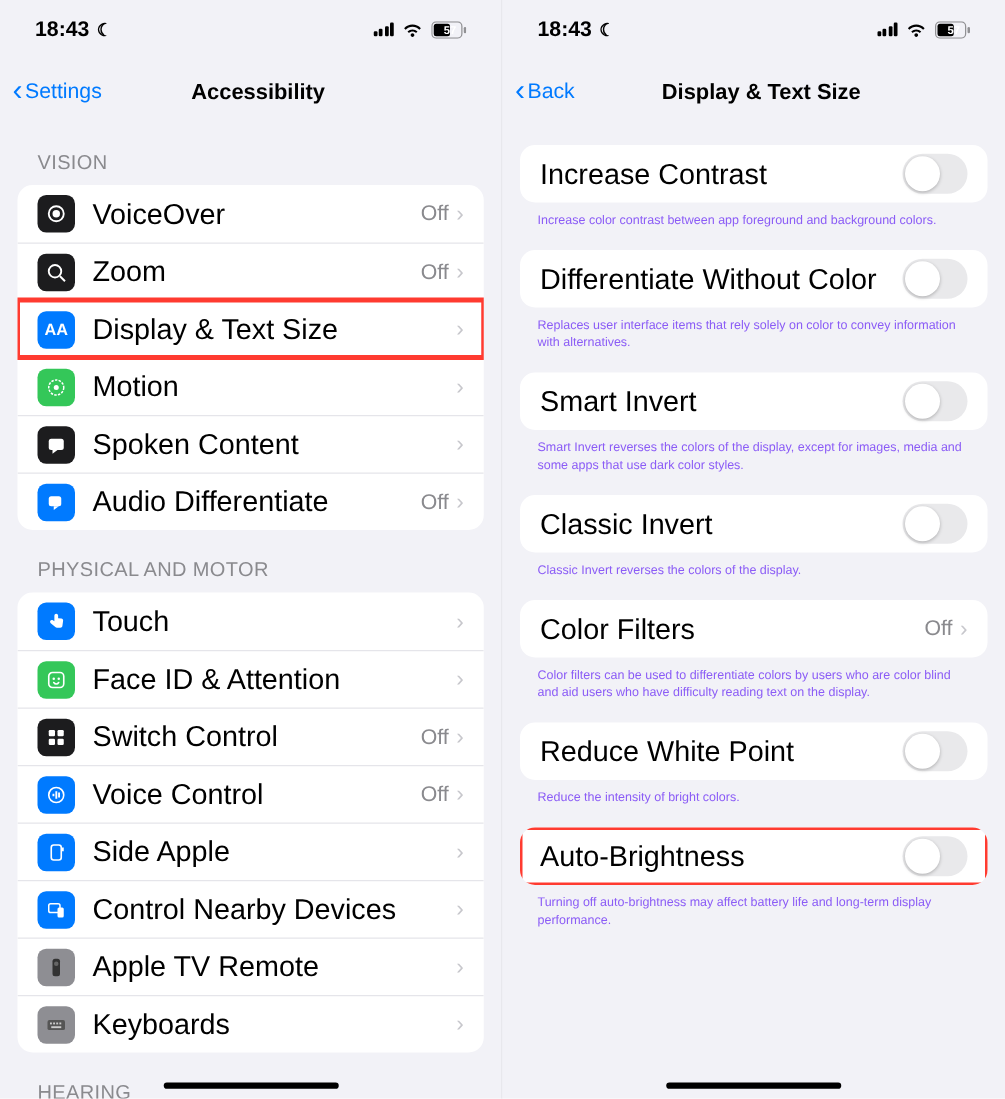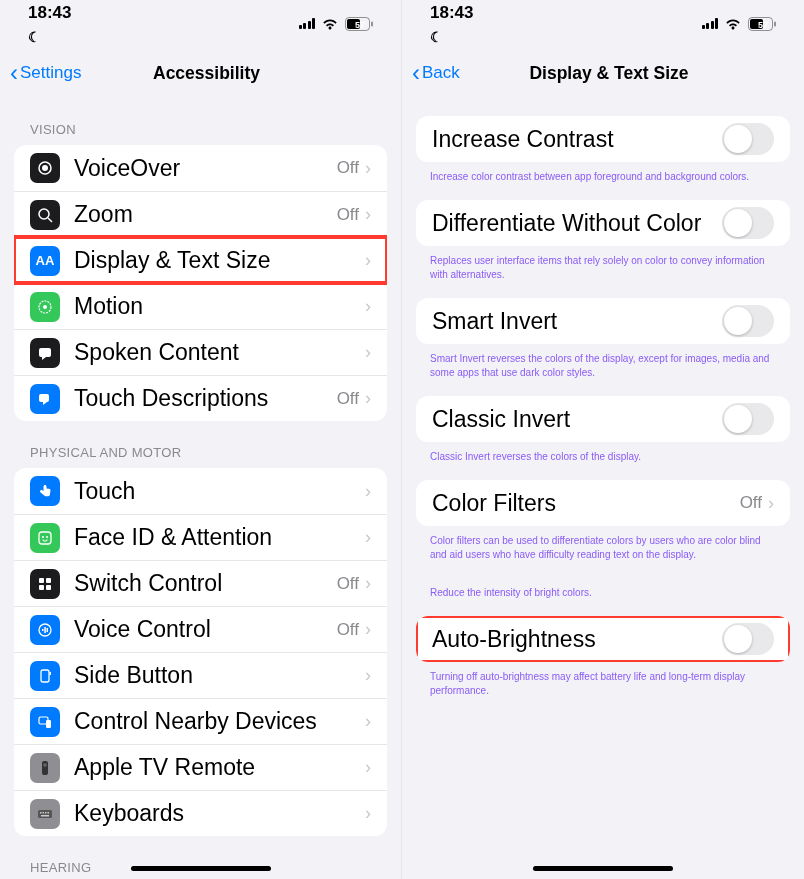--- a/index.html
+++ b/index.html
@@ -23,21 +23,21 @@
   
   .status-bar {
     height: 48px;
     display: flex;
     align-items: center;
     justify-content: space-between;
     padding: 0 28px;
     font-weight: 600;
     font-size: 17px;
   }
-  .status-left { display: flex; align-items: flex-start; gap: 6px; flex-direction: column; }
+  .status-left { display: flex; align-items: center; gap: 6px; }
   .status-right { display: flex; gap: 6px; }
   .moon-icon { font-size: 14px; }
   .signal-bars { display: flex; align-items: flex-end; gap: 1.5px; height: 12px; }
   .signal-bars span { width: 3px; background: #000; border-radius: 1px; }
   .signal-bars span:nth-child(1){height:4px;} .signal-bars span:nth-child(2){height:6px;}
   .signal-bars span:nth-child(3){height:8px;} .signal-bars span:nth-child(4){height:11px;}
   .wifi-icon, .battery-icon { display:inline-flex; }
   
   .nav-bar {
     display: flex;
@@ -52,21 +52,21 @@
     gap: 2px;
   }
   .nav-back .chev { font-size: 24px; line-height: 1; }
   .nav-title {
     position: absolute; left: 12px; right: 0;
     text-align: center; font-weight: 600; font-size: 17.5px;
     pointer-events: none;
   }
   
   .section-header {
-    color: #8a8a8e; font-size: 13px;
+    color: #8a8a8e; font-size: 16px;
     padding: 24px 30px 8px 30px;
     text-transform: uppercase;
     letter-spacing: 0.3px;
   }
   .section-footer {
     color: #8b5cf6; font-size: 10px;
     padding: 8px 30px 8px 30px;
     line-height: 1.4;
   }
   
@@ -212,21 +212,21 @@
         <div class="label">Spoken Content</div>
         <div class="chevron">›</div>
       </div>
       <div class="row">
         <div class="app-icon bg-blue">
             <svg width="18" height="18" viewBox="0 0 18 18">
               <rect x="3" y="4" width="10" height="8" rx="2" fill="#fff"></rect>
               <path d="M7 12 L7 15 L11 12" fill="#fff"></path>
             </svg>
           </div>
-        <div class="label">Touch Descriptions</div>
+        <div class="label">Audio Differentiate</div>
         <div class="value">Off</div>
         <div class="chevron">›</div>
       </div>
     </div>
 
     <div class="section-header">PHYSICAL AND MOTOR</div>
     <div class="group">
       <div class="row">
         <div class="app-icon bg-blue">
             <svg width="18" height="18" viewBox="0 0 18 18">
@@ -274,21 +274,21 @@
         <div class="value">Off</div>
         <div class="chevron">›</div>
       </div>
       <div class="row">
         <div class="app-icon bg-blue">
             <svg width="18" height="18" viewBox="0 0 18 18">
               <rect x="5" y="3" width="8" height="12" rx="2" fill="none" stroke="#fff" stroke-width="1.3"></rect>
               <rect x="13.5" y="5" width="1.5" height="3" fill="#fff"></rect>
             </svg>
           </div>
-        <div class="label">Side Button</div>
+        <div class="label">Side Apple</div>
         <div class="chevron">›</div>
       </div>
       <div class="row">
         <div class="app-icon bg-blue">
             <svg width="18" height="18" viewBox="0 0 18 18">
               <rect x="3" y="4" width="9" height="7" rx="1.5" fill="none" stroke="#fff" stroke-width="1.2"></rect>
               <rect x="10" y="7" width="5" height="8" rx="1.2" fill="#fff"></rect>
             </svg>
           </div>
         <div class="label">Control Nearby Devices</div>
@@ -398,20 +398,26 @@
 
     <div class="group">
       <div class="row">
         <div class="label">Color Filters</div>
         <div class="value">Off</div>
         <div class="chevron">›</div>
       </div>
     </div>
     <div class="section-footer">Color filters can be used to differentiate colors by users who are color blind and aid users who have difficulty reading text on the display.</div>
 
+    <div class="group">
+      <div class="row">
+        <div class="label">Reduce White Point</div>
+        <div class="toggle"></div>
+      </div>
+    </div>
     <div class="section-footer">Reduce the intensity of bright colors.</div>
 
     <div class="group">
       <div class="row highlight">
         <div class="label">Auto-Brightness</div>
         <div class="toggle"></div>
       </div>
     </div>
     <div class="section-footer">Turning off auto-brightness may affect battery life and long-term display performance.</div>
   </div>

